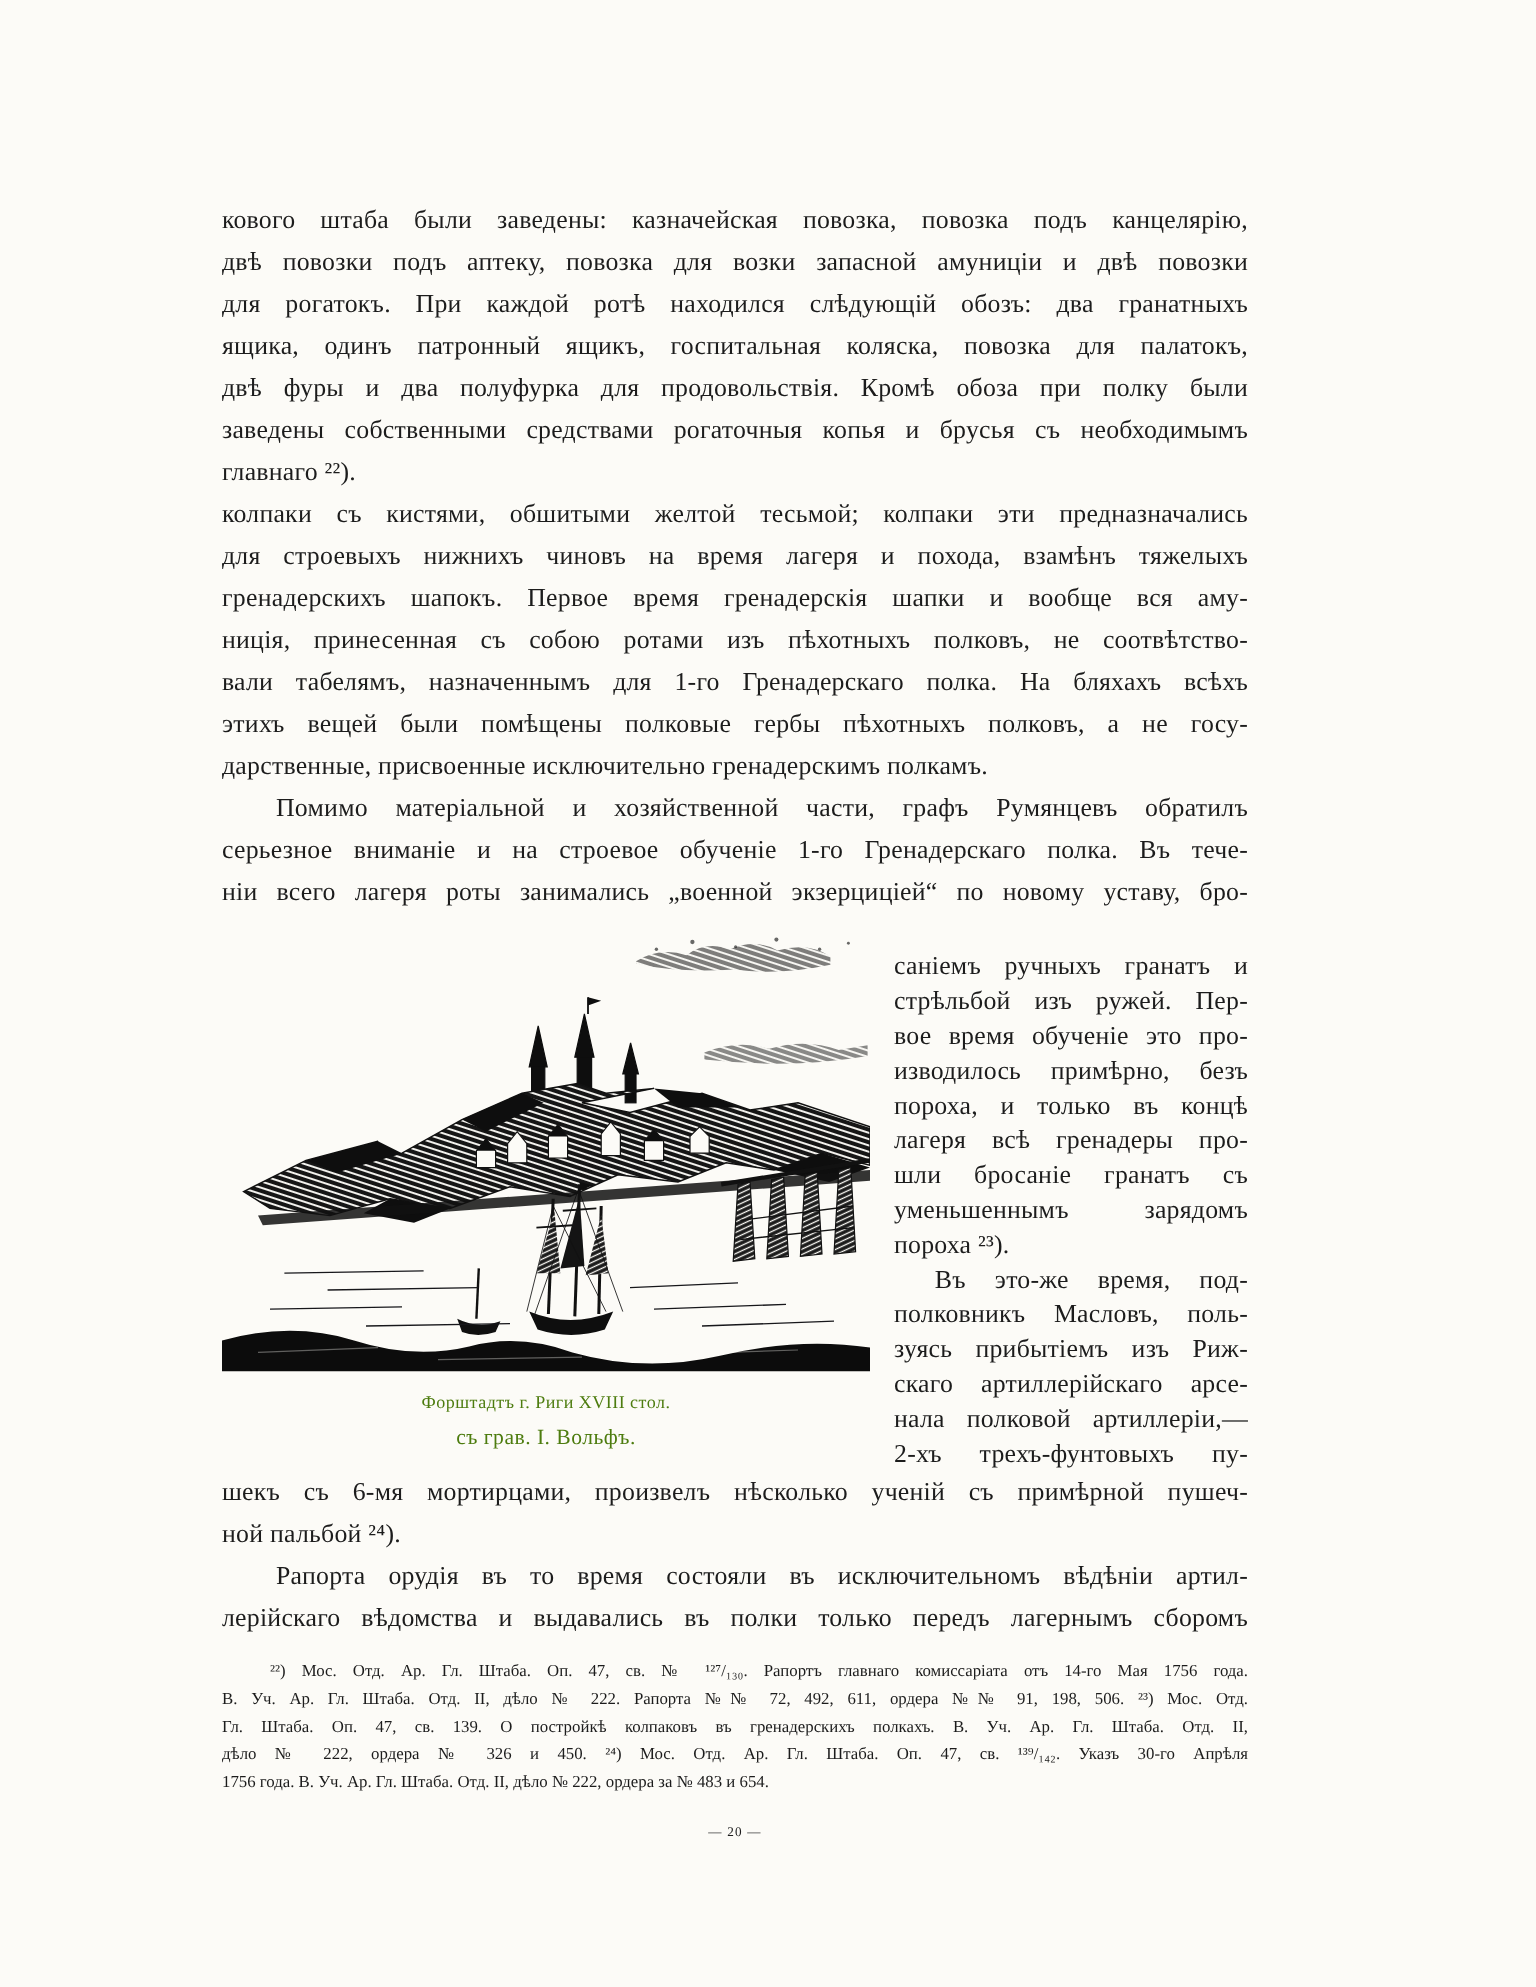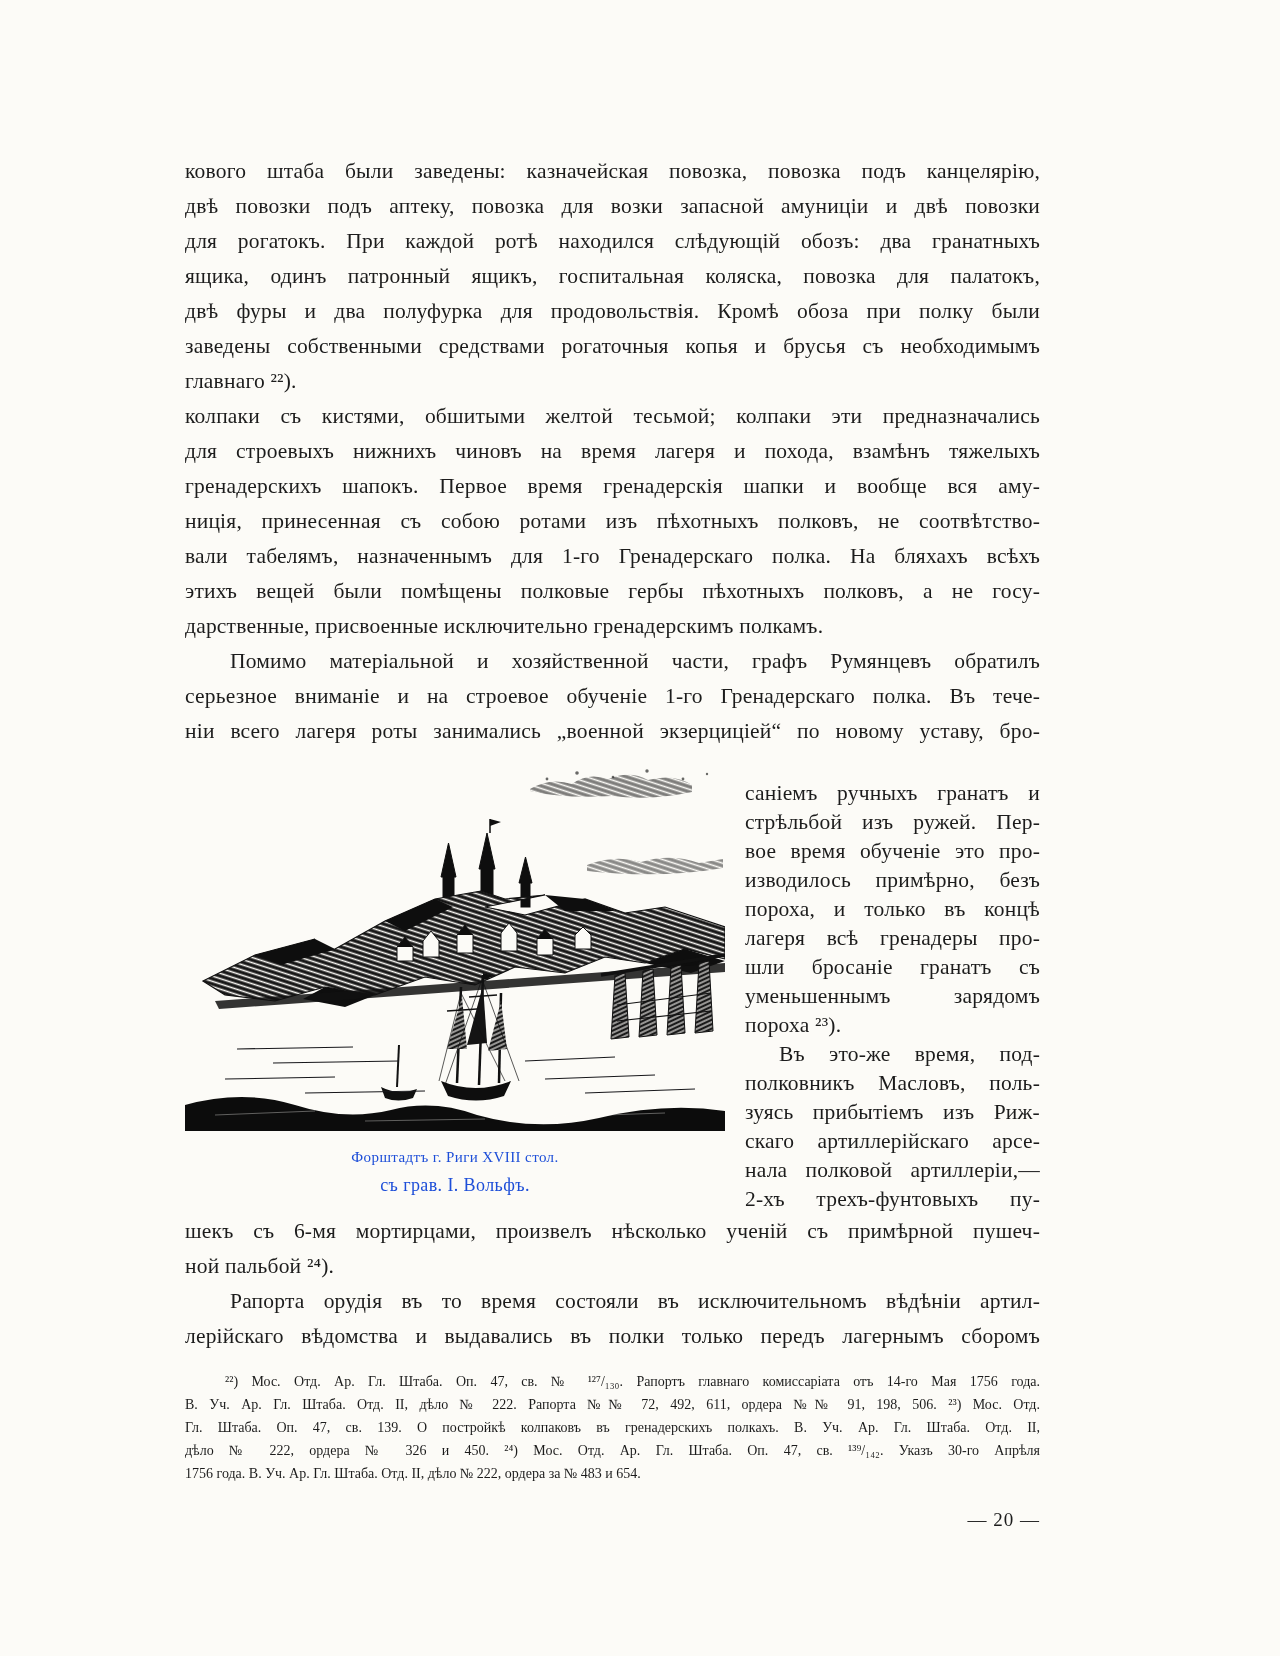--- a/index.html
+++ b/index.html
@@ -1,41 +1,41 @@
 <!DOCTYPE html>
 <html><head>
 <meta charset="utf-8">
 <style>
   html,body{margin:0;padding:0;background:#fcfbf7;}
   .page{
     position:relative;width:1280px;height:1656px;background:#fcfbf7;
     color:#1c1c1c;font-family:"Liberation Serif","DejaVu Serif",serif;
     overflow:hidden;
   }
-  .content{position:absolute;left:185px;top:154px;width:855px;}
+  .content{position:absolute;left:185px;top:166px;width:855px;}
   
   .bline{height:35px;overflow:hidden;font-size:21.5px;line-height:35px;letter-spacing:.2px;white-space:normal;}
   
   .jl{text-align:justify;}
   .jl::after{content:"";display:inline-block;width:100%;height:0;}
   .ind{text-indent:45px;}
   
   .mid{display:flex;gap:20px;align-items:flex-start;}
   .fig{flex:0 0 540px;width:540px;}
   .fig svg{display:block;}
-  .cap{margin-top:16px;text-align:center;font-size:15px;line-height:20px;color:#1d4ed8;letter-spacing:.4px;}
+  .cap{margin-top:16px;text-align:center;font-size:15px;line-height:20px;color:#4d7c0f;letter-spacing:.4px;}
   .cap2{margin-top:8px;font-size:18px;}
   .rcol{flex:1 1 auto;min-width:0;padding-top:30px;}
   .rcol .bline{height:29px;line-height:29px;}
   .rcol .ind{text-indent:34px;}
   
   .fnotes{margin-top:16px;}
   .fnotes .bline{height:23px;line-height:23px;font-size:14px;letter-spacing:0;}
   .fn-ind{text-indent:40px;}
-  .pagenum{margin-top:24px;text-align:right;font-size:19px;letter-spacing:1px;color:#1c1c1c;}
+  .pagenum{margin-top:24px;text-align:center;font-size:11px;letter-spacing:1px;color:#1c1c1c;}
 </style>
 </head>
 <body>
 
 <div class="page">
   <div class="content">
 
     <div>
       <div class="bline jl">кового штаба были заведены: казначейская повозка, повозка подъ канцелярію,</div>
       <div class="bline jl">двѣ повозки подъ аптеку, повозка для возки запасной амуниціи и двѣ повозки</div>

